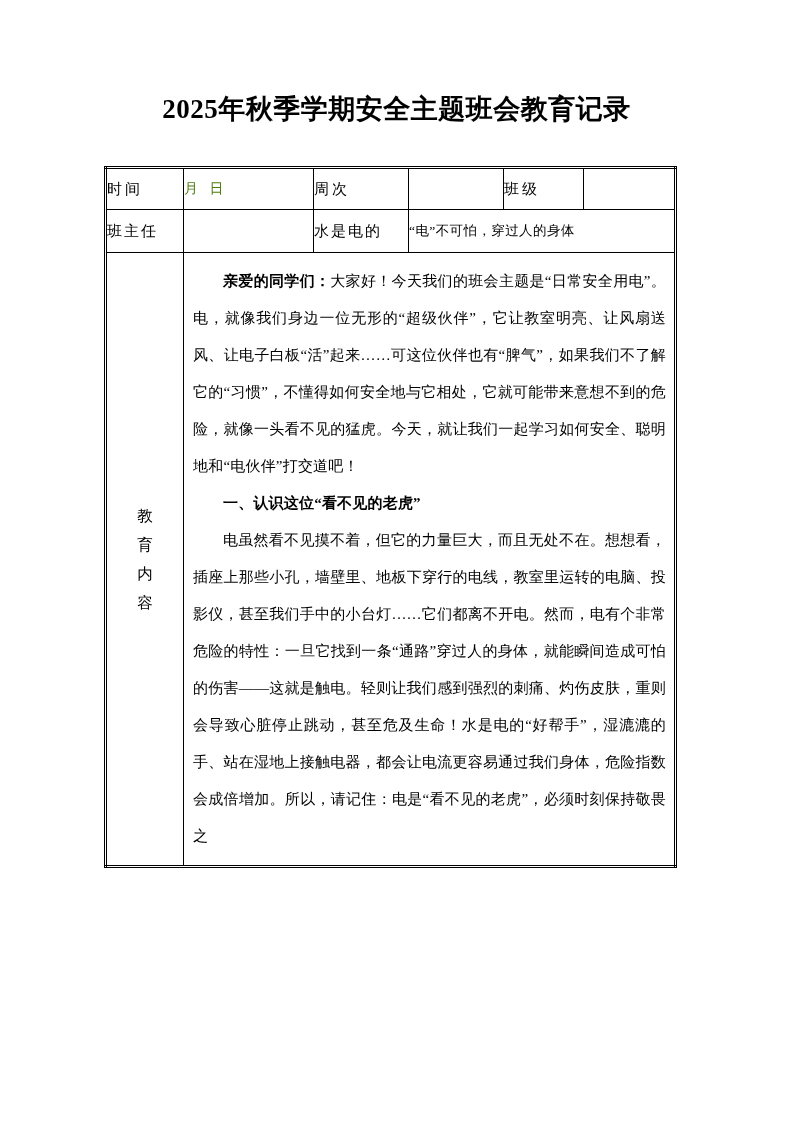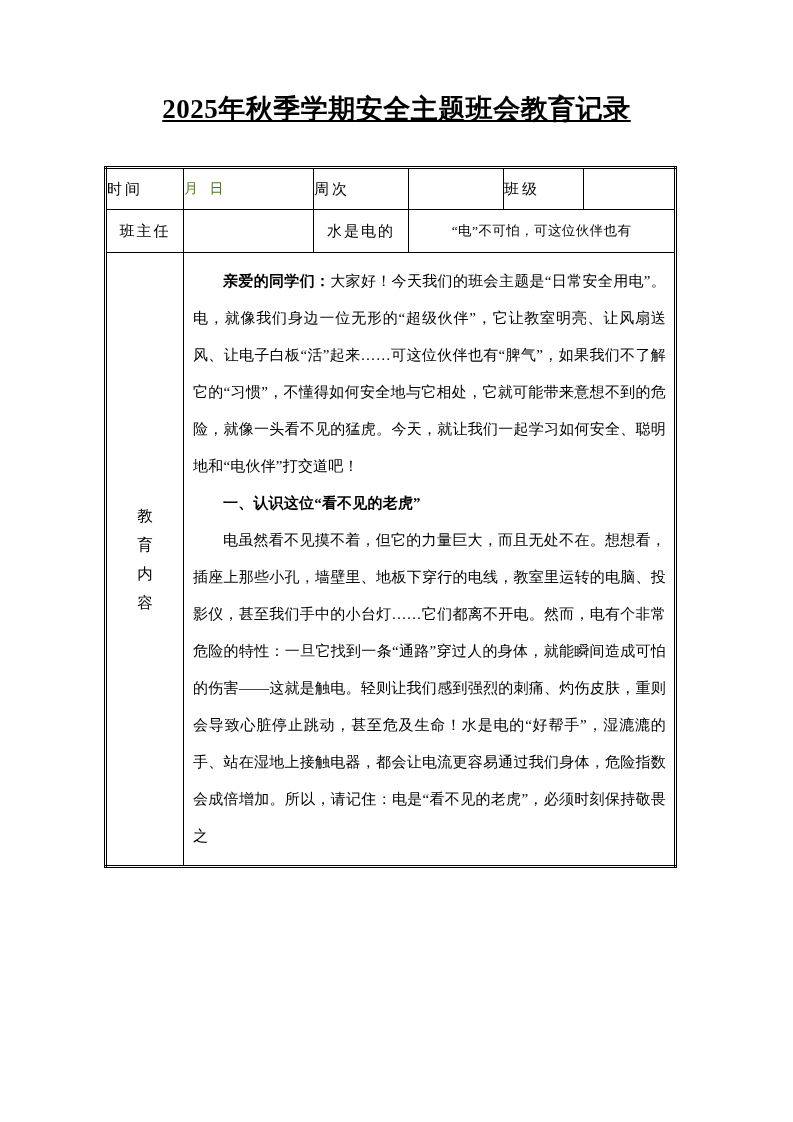--- a/index.html
+++ b/index.html
@@ -31,21 +31,20 @@
     left: 0;
     top: 92px;
     width: 793px;
     text-align: center;
     font-family: "Liberation Serif", "DejaVu Serif", serif;
     font-size: 27px;
     font-weight: bold;
     letter-spacing: 0.5px;
     line-height: 34px;
     white-space: nowrap;
-    text-decoration: underline;
   }
 
   
   .record-table {
     position: absolute;
     left: 104px;
     top: 166px;
     width: 570px;
     border-collapse: collapse;
     table-layout: fixed;
@@ -68,21 +67,21 @@
     letter-spacing: 3px;
   }
   .hdr-row td.val {
     font-size: 14px;
     letter-spacing: 4px;
     color: #4d7c0f;
   }
 
   .theme-row td {
     height: 42px;
-    text-align: center;
+    text-align: left;
   }
   .theme-row td.lbl {
     font-size: 15px;
     letter-spacing: 2px;
   }
   .theme-row td.theme-val {
     font-size: 13.5px;
     letter-spacing: 0.4px;
   }
 
@@ -148,21 +147,21 @@
         <td class="lbl">周次</td>
         <td class="val"></td>
         <td class="lbl">班级</td>
         <td class="val"></td>
       </tr>
 
       <tr class="theme-row">
         <td class="lbl">班主任</td>
         <td class="val"></td>
         <td class="lbl">水是电的</td>
-        <td class="theme-val" colspan="3">“电”不可怕，可这位伙伴也有</td>
+        <td class="theme-val" colspan="3">“电”不可怕，穿过人的身体</td>
       </tr>
 
       <tr class="content-row">
         <td class="side-label">
           <span class="side-label-inner">
             <span>教</span>
             <span>育</span>
             <span>内</span>
             <span>容</span>
           </span>

